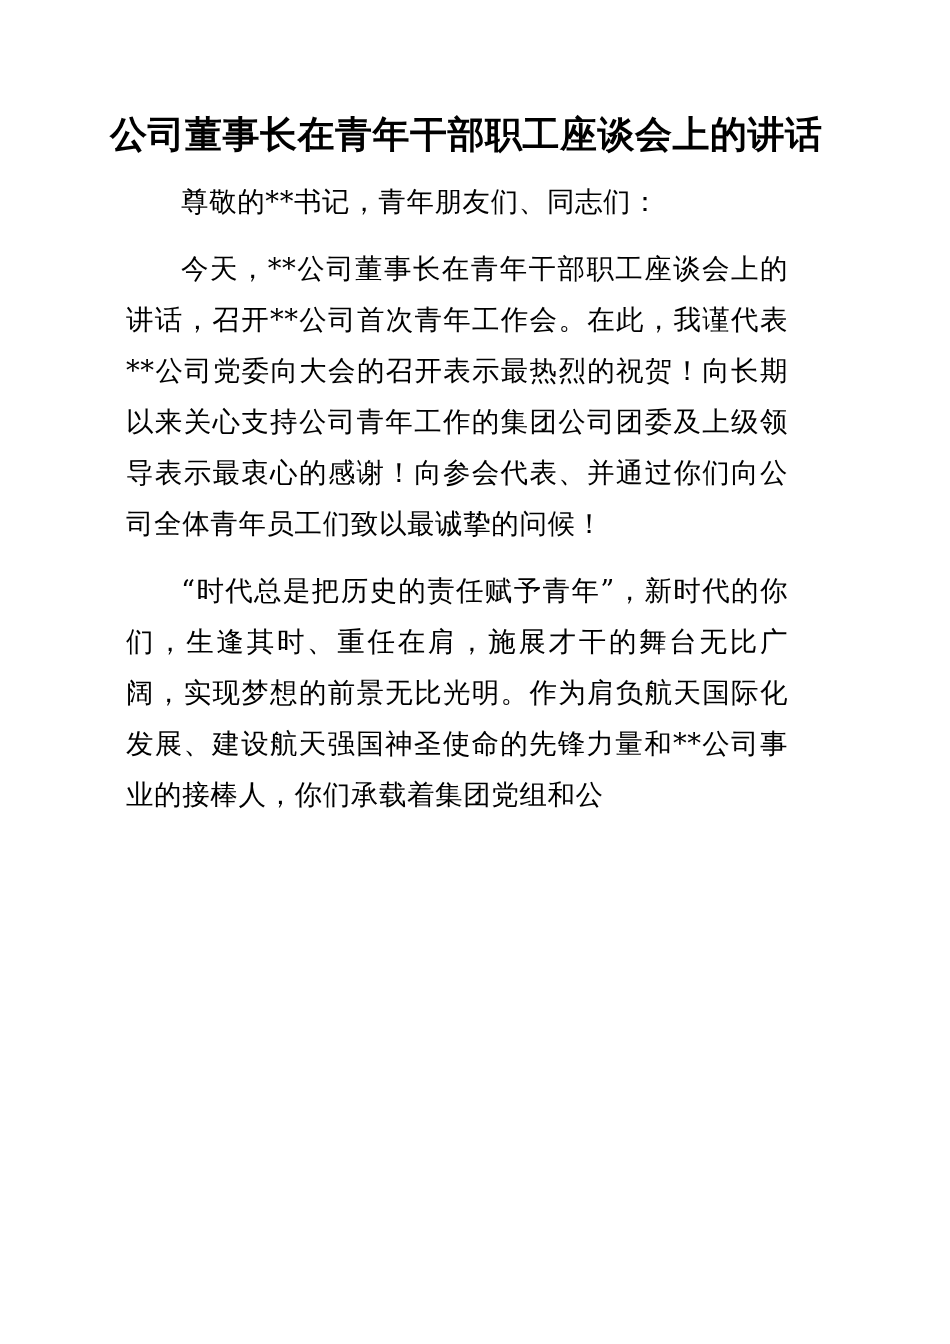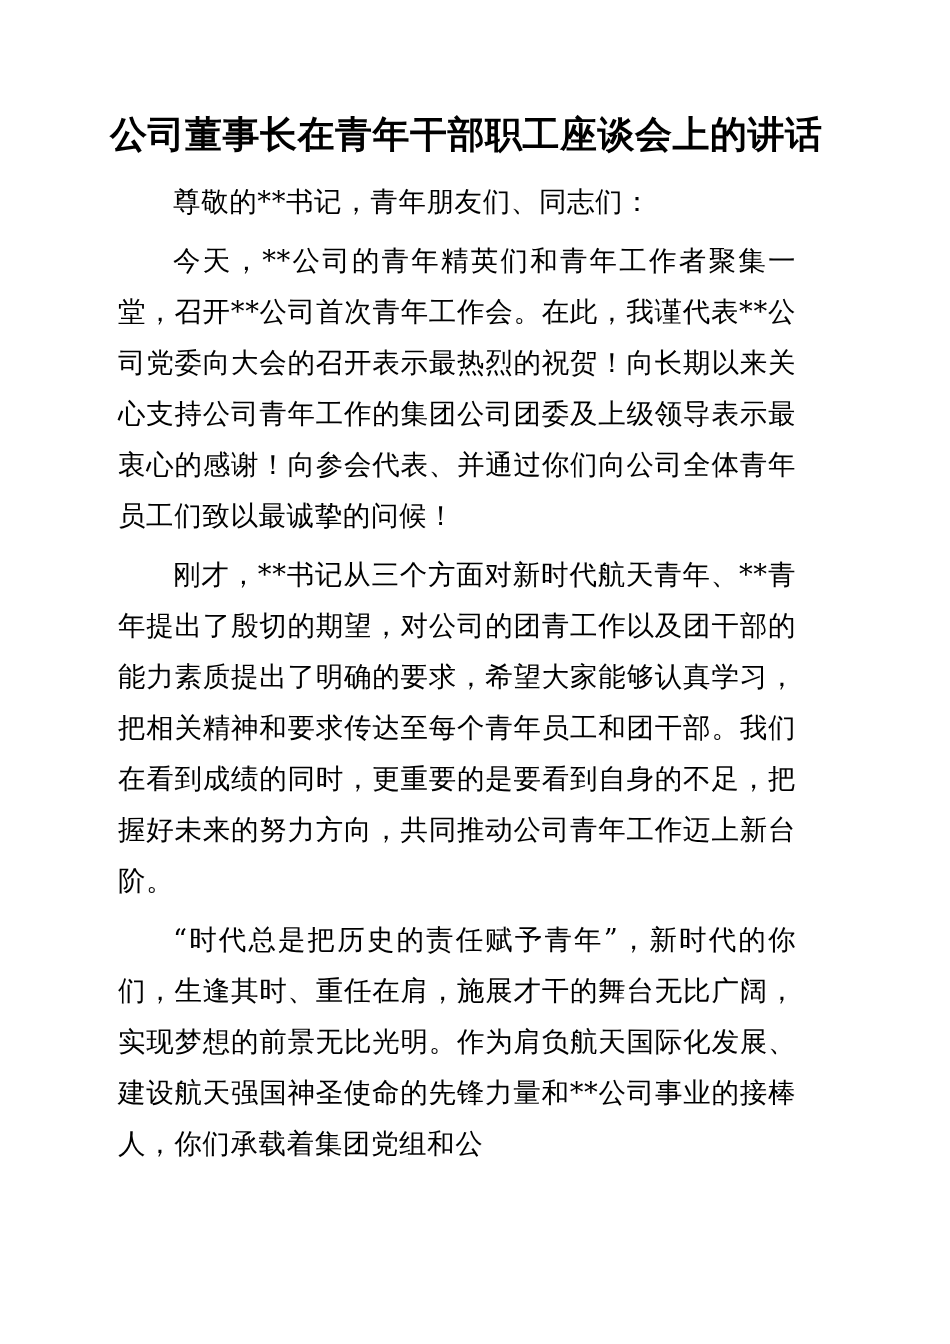--- a/index.html
+++ b/index.html
@@ -32,34 +32,33 @@
     white-space: nowrap;
   }
   .doc-body {
     font-size: 27.5px;
     line-height: 51px;
     text-align: justify;
     text-justify: inter-ideograph;
     letter-spacing: 0.6px;
   }
   .para {
-    margin: 8px;
+    margin: 16px;
     text-indent: 2em;
   }
   .para + .para {
     margin-top: 0px;
   }
 </style>
 </head>
 <body>
 
 <div class="page">
 
   <h1 class="doc-title">公司董事长在青年干部职工座谈会上的讲话</h1>
 
   <div class="doc-body">
     <p class="para">尊敬的**书记，青年朋友们、同志们：</p>
-    <p class="para">今天，**公司的青年精英们和青年工作者聚集一堂，召开**公司首次青年工作会。在此，我谨代表**公司党委向大会的召开表示最热烈的祝贺！向长期以来关心支持公司青年工作的集团公司团委及上级领导表示最衷心的感谢！向参会代表、并通过你们向公司全体青年员工们致以最诚挚的问候！</p>
-    <p class="para">刚才，**书记从三个方面对新时代航天青年、**青年提出了殷切的期望，对公司的团青工作以及团干部的能力素质提出了明确的要求，希望大家能够认真学习，把相关精神和要求传达至每个青年员工和团干部。我们在看到成绩的同时，更重要的是要看到自身的不足，把握好未来的努力方向，共同推动公司青年工作迈上新台阶。</p>
+    <p class="para">今天，**公司董事长在青年干部职工座谈会上的讲话，召开**公司首次青年工作会。在此，我谨代表**公司党委向大会的召开表示最热烈的祝贺！向长期以来关心支持公司青年工作的集团公司团委及上级领导表示最衷心的感谢！向参会代表、并通过你们向公司全体青年员工们致以最诚挚的问候！</p>
     <p class="para">“时代总是把历史的责任赋予青年”，新时代的你们，生逢其时、重任在肩，施展才干的舞台无比广阔，实现梦想的前景无比光明。作为肩负航天国际化发展、建设航天强国神圣使命的先锋力量和**公司事业的接棒人，你们承载着集团党组和公</p>
   </div>
 
 </div>
 
 </body></html>

